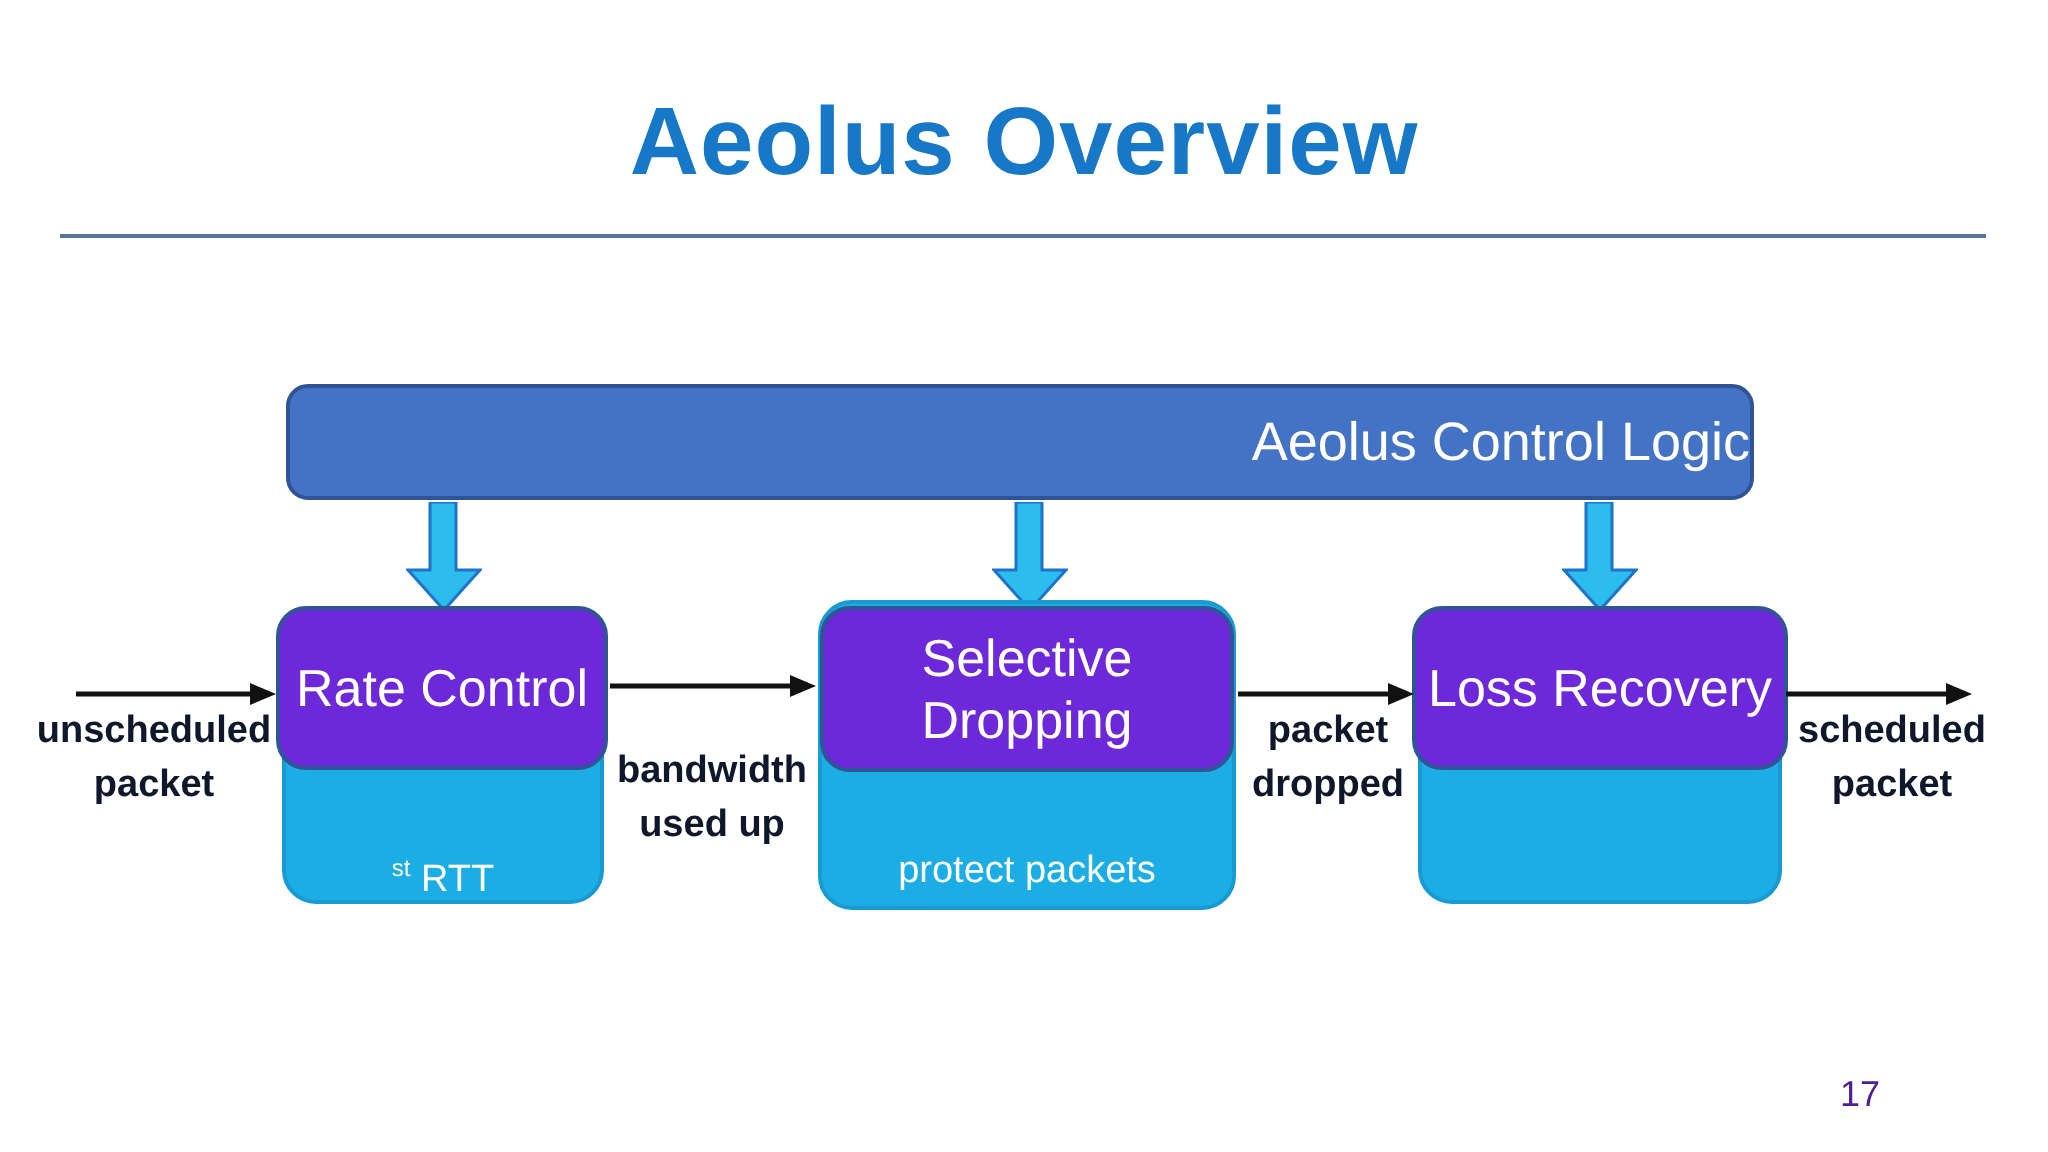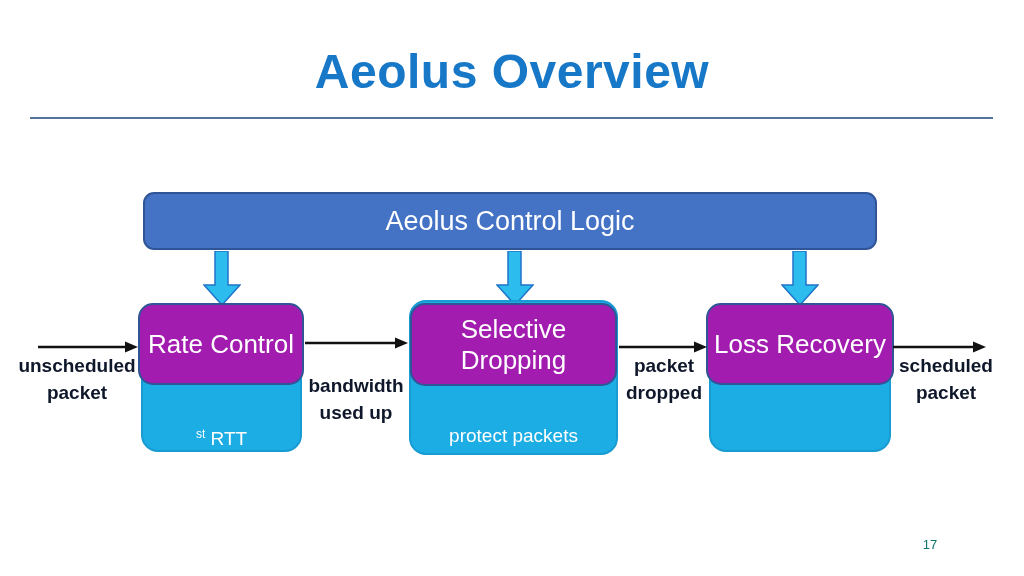--- a/index.html
+++ b/index.html
@@ -11,51 +11,51 @@
     position:absolute; top:44px; left:0; width:1024px; text-align:center;
     font-size:48px; font-weight:600; color:#1878C8; letter-spacing:0.5px;
   }
   .divider {
     position:absolute; top:117px; left:30px; width:963px; height:2px;
     background:#54749A;
   }
   .control-box {
     position:absolute; left:143px; top:192px; width:734px; height:58px;
     background:#4472C4; border:2px solid #2F5597; border-radius:11px;
-    box-sizing:border-box; display:flex; align-items:center; justify-content:center;
+    box-sizing:border-box; display:flex; align-items:center; justify-content:flex-end;
     color:#ffffff; font-size:27px;
   }
   .down-arrow { position:absolute; top:251px; width:38px; height:55px; }
   .down-arrow.a1 { left:203px; }
   .down-arrow.a2 { left:496px; }
   .down-arrow.a3 { left:781px; }
   .cyan-box {
     position:absolute; background:#1CADE4; border:2px solid #189BD3;
     border-radius:17px; box-sizing:border-box;
   }
   .blue-box {
-    position:absolute; background:#a21caf; border:2px solid #2F5597;
+    position:absolute; background:#6d28d9; border:2px solid #2F5597;
     border-radius:15px; box-sizing:border-box;
     display:flex; align-items:center; justify-content:center;
     color:#ffffff; font-size:26px; line-height:31px; text-align:center;
     white-space:pre-line;
   }
   .sub-label {
     position:absolute; color:#ffffff; font-size:19px; line-height:27px;
     text-align:center; white-space:pre-line;
   }
   .sub-label .sup { font-size:12px; vertical-align:super; }
   .flow-arrow { position:absolute; height:14px; }
   .flow-label {
     position:absolute; width:150px; text-align:center; color:#0f172a;
     font-size:19px; font-weight:bold; line-height:27px; white-space:pre-line;
   }
   .page-number {
     position:absolute; left:900px; top:537px; width:60px; text-align:center;
-    color:#0f766e; font-size:13px;
+    color:#4c1d95; font-size:18px;
   }
 </style>
 </head>
 <body>
 
 <div class="slide">
 
   <div class="title">Aeolus Overview</div>
   <div class="divider"></div>
 

